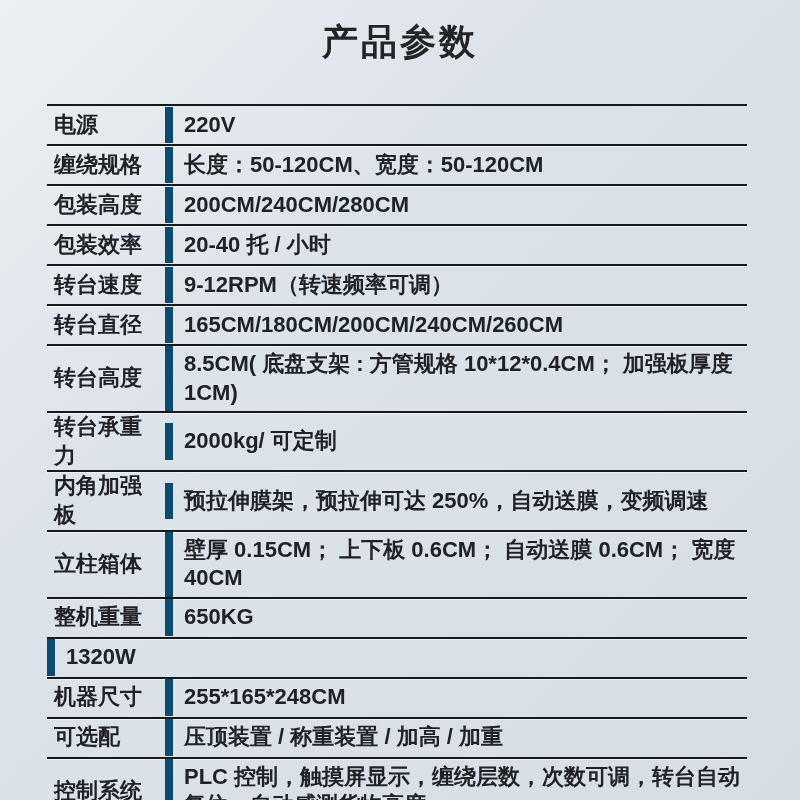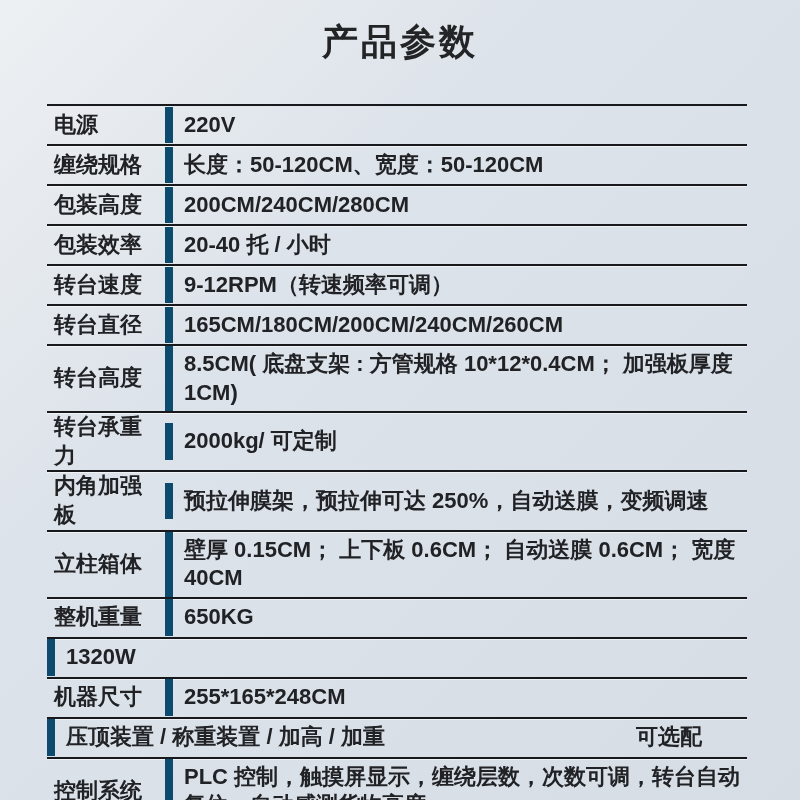--- a/index.html
+++ b/index.html
@@ -104,20 +104,20 @@
       <div class="cell value">650KG</div>
     </div>
     <div class="row">
       <div class="cell value">1320W</div>
     </div>
     <div class="row">
       <div class="cell label">机器尺寸</div>
       <div class="cell value">255*165*248CM</div>
     </div>
     <div class="row">
+      <div class="cell label">可选配</div>
       <div class="cell value">压顶装置 / 称重装置 / 加高 / 加重</div>
-      <div class="cell label">可选配</div>
     </div>
     <div class="row">
       <div class="cell label">控制系统</div>
       <div class="cell value">PLC 控制，触摸屏显示，缠绕层数，次数可调，转台自动复位，自动感测货物高度</div>
     </div>
   </div>
 
 </body></html>

